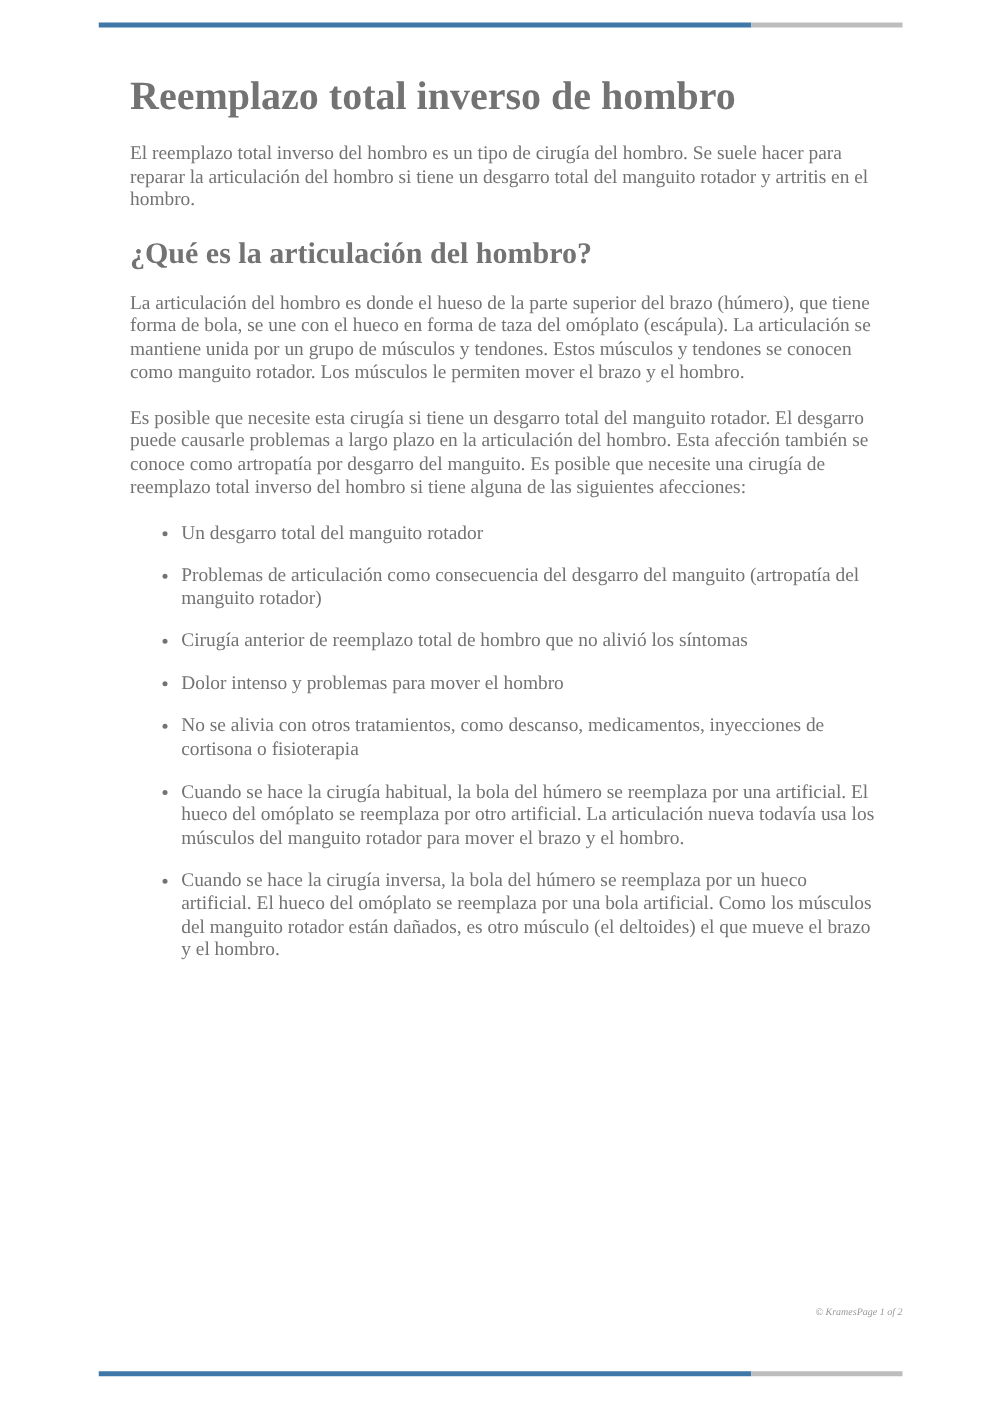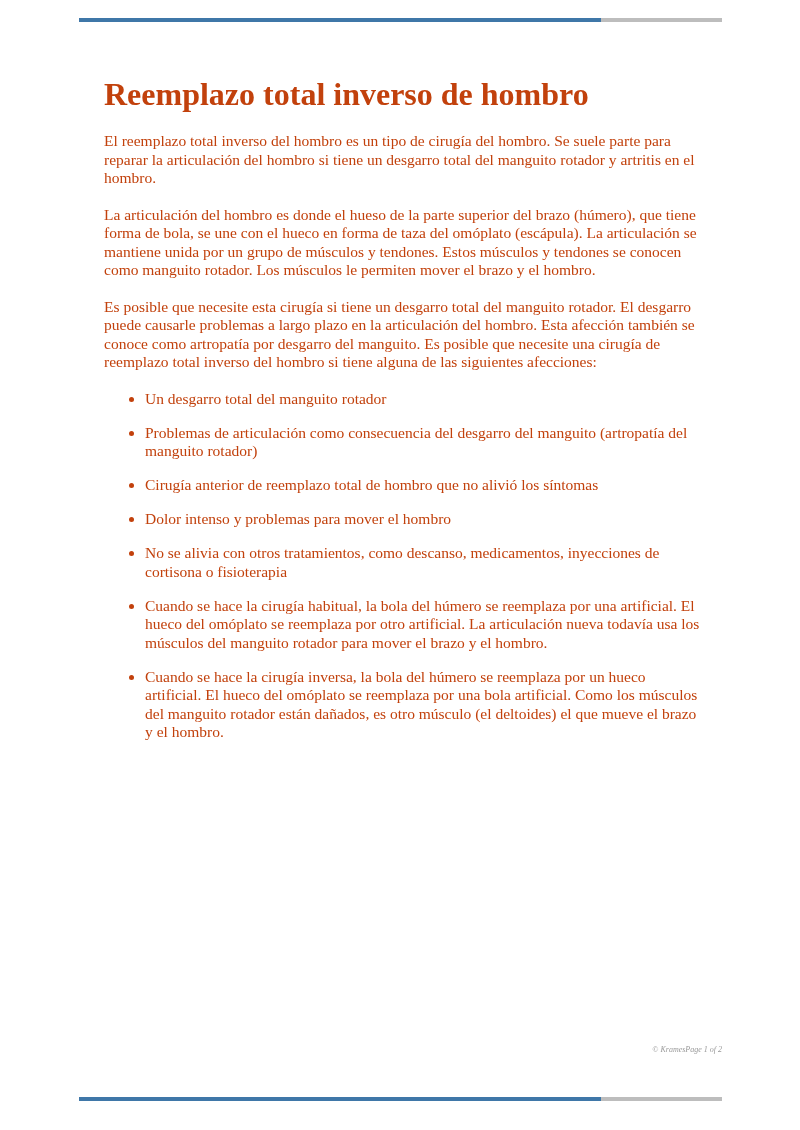--- a/index.html
+++ b/index.html
@@ -2,43 +2,44 @@
 <html><head>
 <meta charset="utf-8">
 <style>
   html, body { margin: 0; padding: 0; background: #ffffff; }
   body { width: 800px; height: 1130px; position: relative; overflow: hidden; }
   .bar { position: absolute; left: 79px; width: 643px; height: 4px; display: flex; }
   .bar .blue { background: #3f77a8; width: 522px; height: 100%; }
   .bar .gray { background: #bdbdbd; flex: 1; height: 100%; }
   .top-bar { top: 18px; }
   .bottom-bar { top: 1097px; }
-  .content { position: absolute; left: 104px; top: 74px; width: 600px;
-    font-family: "Liberation Serif", "DejaVu Serif", serif; color: #c2410c; }
+  .content { position: absolute; left: 104px; top: 56px; width: 600px;
+    font-family: "Liberation Serif", "DejaVu Serif", serif; color: #737373; }
   h1 { font-size: 32px; font-weight: bold; margin: 0 0 18px 0; line-height: 40px; }
   h2 { font-size: 24px; font-weight: bold; margin: 0 0 16px 0; line-height: 30px; }
   p { font-size: 15.5px; line-height: 18.5px; margin: 0 0 18px 0; }
   ul { margin: 2px 0 14px 0; padding-left: 41px; }
   li { font-size: 15.5px; line-height: 18.5px; margin: 0 0 15.5px 0; }
   .footer { position: absolute; top: 1045px; left: 79px; width: 643px;
     font-family: Liberation Serif, serif; font-size: 8px; font-style: italic; color: #999;
     display: flex; justify-content: flex-end; }
 </style>
 </head>
 <body>
 
 <div class="bar top-bar">
   <div class="blue"></div>
   <div class="gray"></div>
 </div>
 
 <div class="content">
   <h1>Reemplazo total inverso de hombro</h1>
-  <p>El reemplazo total inverso del hombro es un tipo de cirugía del hombro. Se suele parte para reparar la articulación del hombro si tiene un desgarro total del manguito rotador y artritis en el hombro.</p>
+  <p>El reemplazo total inverso del hombro es un tipo de cirugía del hombro. Se suele hacer para reparar la articulación del hombro si tiene un desgarro total del manguito rotador y artritis en el hombro.</p>
 
+  <h2>¿Qué es la articulación del hombro?</h2>
   <p>La articulación del hombro es donde el hueso de la parte superior del brazo (húmero), que tiene forma de bola, se une con el hueco en forma de taza del omóplato (escápula). La articulación se mantiene unida por un grupo de músculos y tendones. Estos músculos y tendones se conocen como manguito rotador. Los músculos le permiten mover el brazo y el hombro.</p>
 
   <p>Es posible que necesite esta cirugía si tiene un desgarro total del manguito rotador. El desgarro puede causarle problemas a largo plazo en la articulación del hombro. Esta afección también se conoce como artropatía por desgarro del manguito. Es posible que necesite una cirugía de reemplazo total inverso del hombro si tiene alguna de las siguientes afecciones:</p>
   <ul>
     <li>Un desgarro total del manguito rotador</li>
     <li>Problemas de articulación como consecuencia del desgarro del manguito (artropatía del manguito rotador)</li>
     <li>Cirugía anterior de reemplazo total de hombro que no alivió los síntomas</li>
     <li>Dolor intenso y problemas para mover el hombro</li>
     <li>No se alivia con otros tratamientos, como descanso, medicamentos, inyecciones de cortisona o fisioterapia</li>
   </ul>

